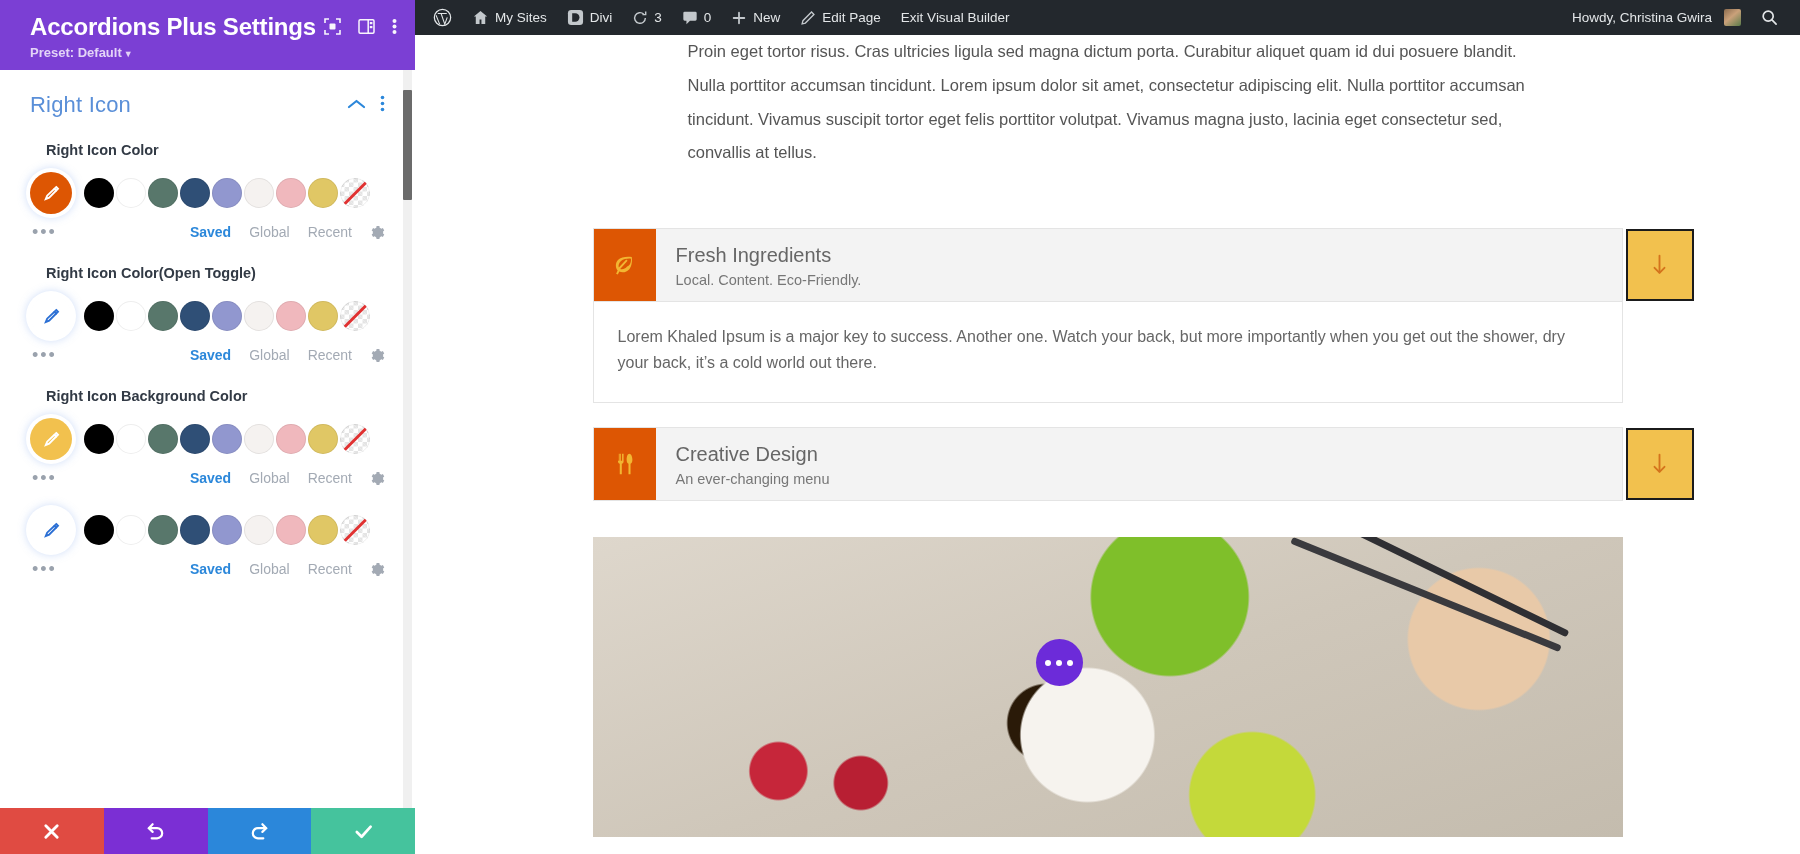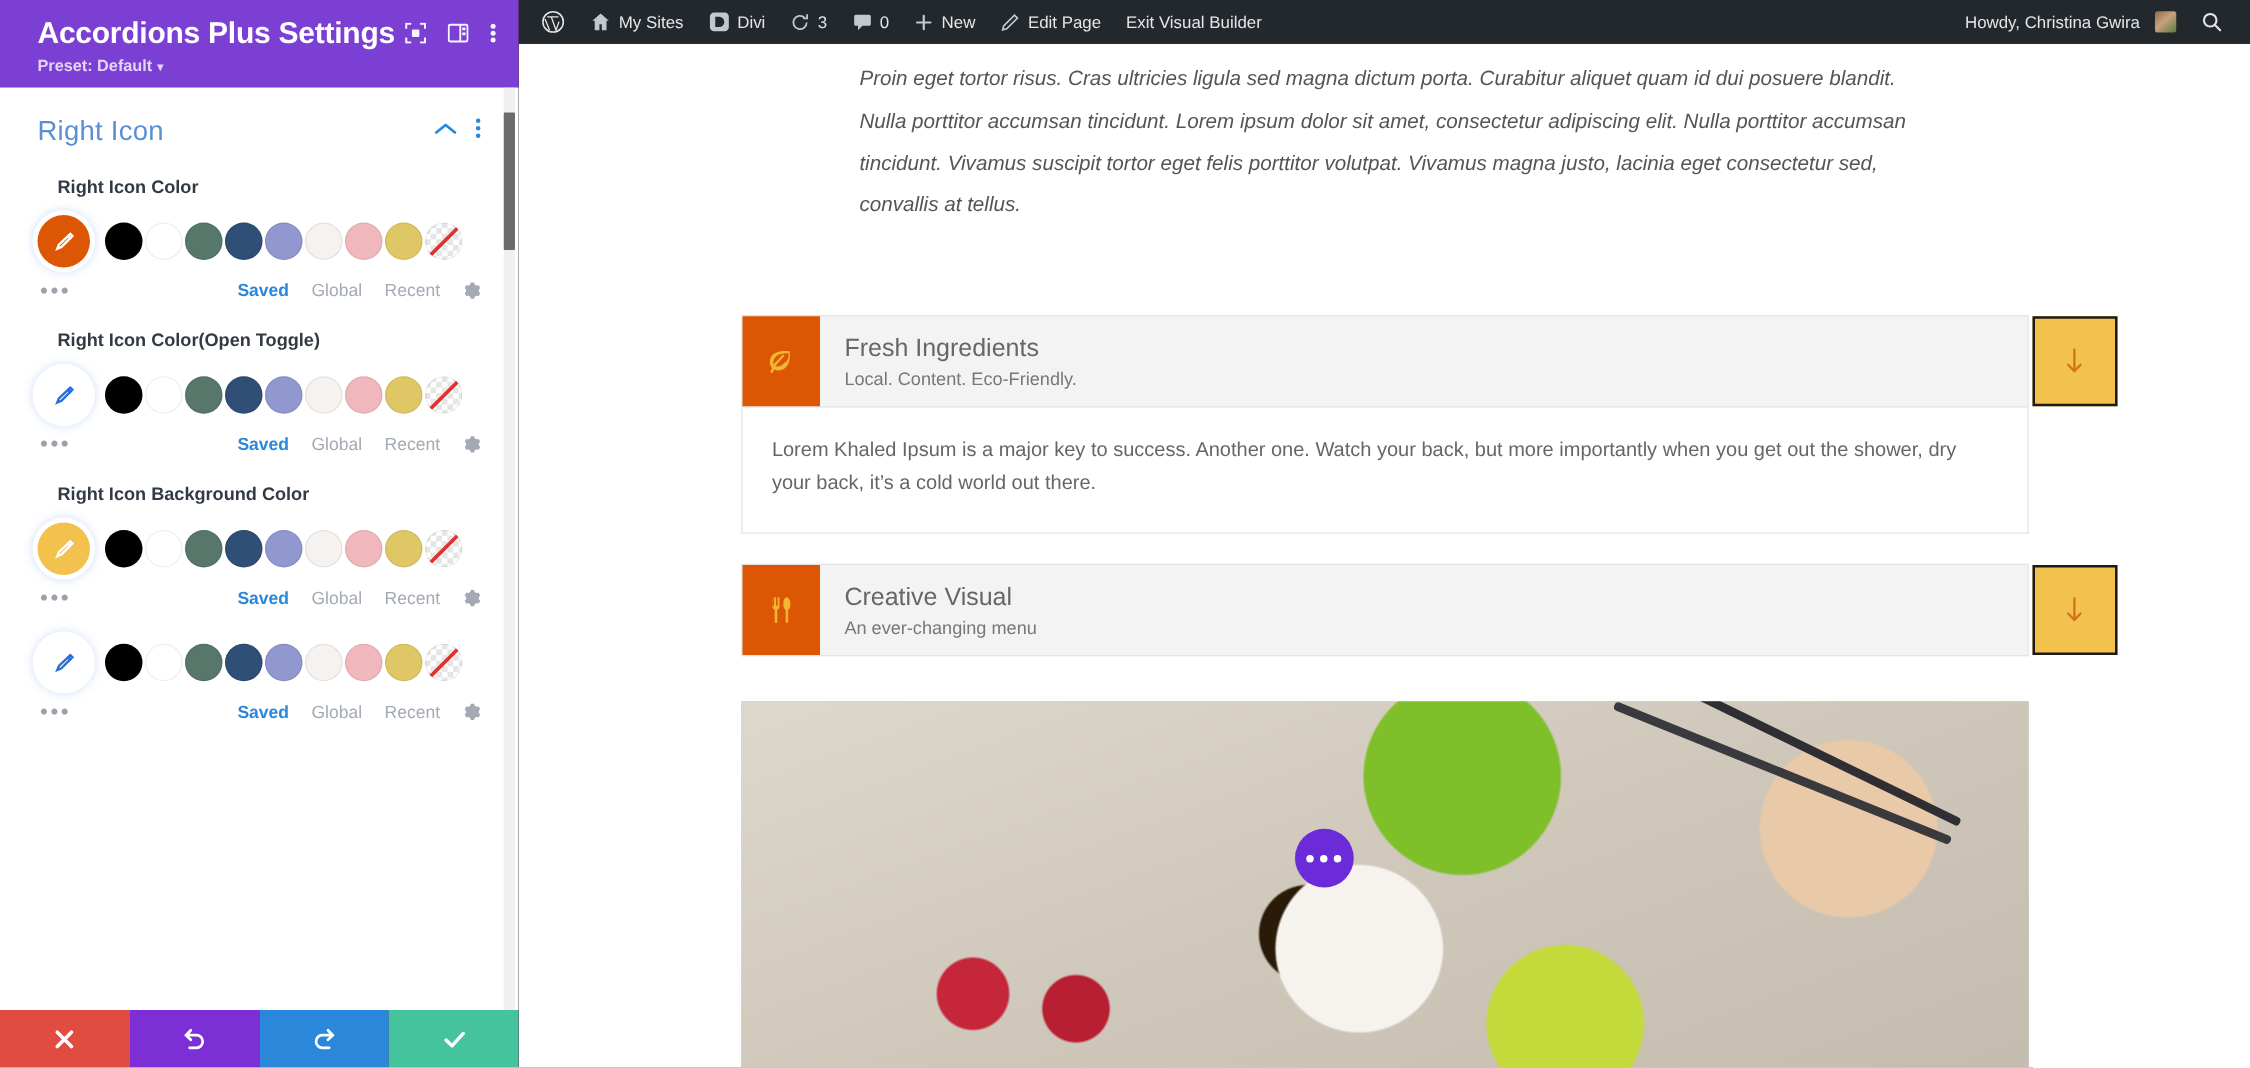--- a/index.html
+++ b/index.html
@@ -162,21 +162,21 @@
   }
   .fbtn.cancel { background: #e04b42; }
   .fbtn.undo   { background: #7b2fd4; }
   .fbtn.redo   { background: #2b87da; }
   .fbtn.save   { background: #45c39d; }
 
   
   .builder {
     flex: 1;
     position: relative;
-    background: #000000;
+    background: #f97316;
     overflow: hidden;
     height: 854px;
   }
   .wp-adminbar {
     height: 35px;
     background: #23282d;
     display: flex; align-items: center;
     color: #e3e6e8;
     font-size: 13.5px;
     padding: 0 12px 0 8px;
@@ -199,26 +199,25 @@
   }
 
   .page-canvas {
     position: absolute;
     left: 0; top: 35px; right: 0; bottom: 0;
     background: #fff;
     overflow: hidden;
   }
   .para {
     padding: 0 0 0 0;
-    margin: 12px auto;
+    margin: 0 auto;
     width: 840px;
     color: #555;
     font-size: 16.5px;
     line-height: 2.05;
-    font-style: italic;
   }
   .para-wrap { padding-top: 0px; }
 
   .acc-list { width: 1030px; margin: 0 auto; padding-top: 34px; }
   .acc-item { margin-bottom: 22px; position: relative; margin-top: 24px; }
   .acc-head {
     display: flex; align-items: stretch;
     background: #f3f3f3;
     border: 1px solid #e4e4e4;
     min-height: 73px;
@@ -633,21 +632,21 @@
 
         <div class="acc-item">
           <div class="acc-head">
             <div class="acc-icon-box">
               <svg width="25" height="26" viewBox="0 0 26 28" fill="#f2b632">
                 <path d="M6 3v8.2c0 1.3.8 2.3 1.9 2.6V25h2.2V13.8c1.1-.3 1.9-1.3 1.9-2.6V3h-1.6v7.4H9V3H7.4v7.4H6.2V3z"></path>
                 <path d="M18.2 3c-1.9 0-2.9 3.1-2.9 6.3 0 2.3.8 3.9 2 4.4V25h2.2V13.7c1.2-.5 2-2.1 2-4.4C21.5 6.1 20.1 3 18.2 3z"></path>
               </svg>
             </div>
             <div class="acc-titles">
-              <div class="acc-title">Creative Visual</div>
+              <div class="acc-title">Creative Design</div>
               <div class="acc-sub">An ever-changing menu</div>
             </div>
             <div class="acc-toggle">
               <svg width="17" height="24" viewBox="0 0 18 26" fill="none" stroke="#d4731c" stroke-width="2" stroke-linecap="round" stroke-linejoin="round">
                 <path d="M9 3v18"></path>
                   <polyline points="3.6,16 9,21.6 14.4,16"></polyline>
               </svg>
             </div>
           </div>
         </div>

